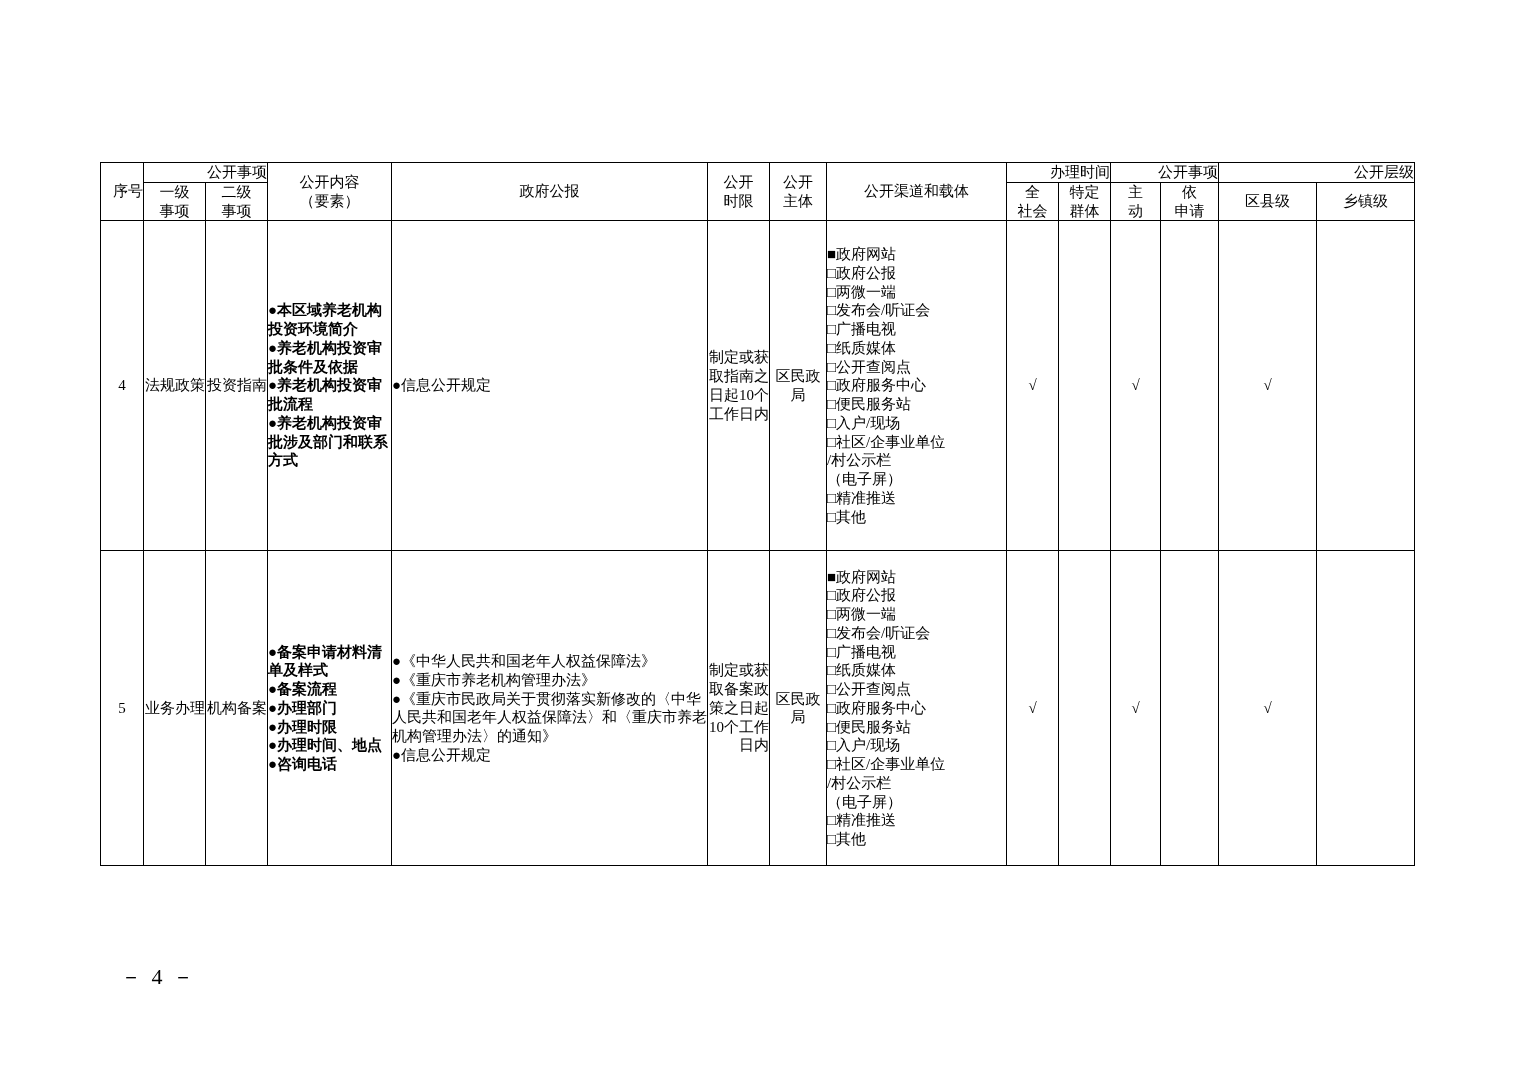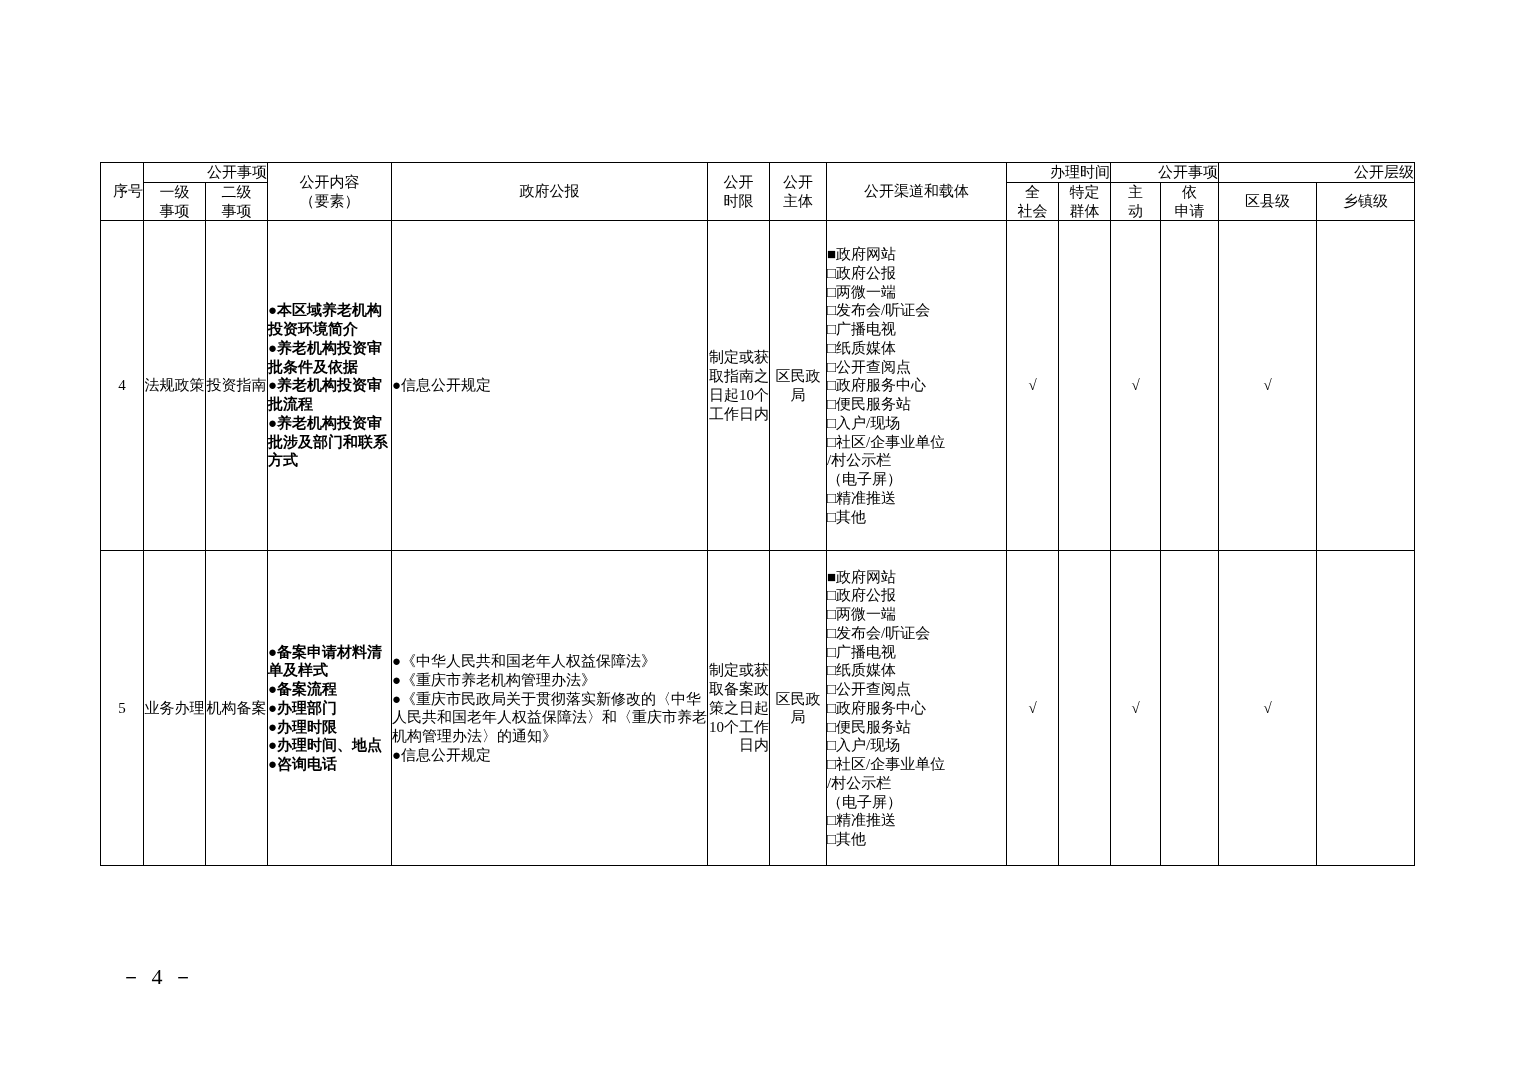--- a/index.html
+++ b/index.html
@@ -86,21 +86,21 @@
     text-align: center;
     vertical-align: middle;
     font-size: 17px;
   }
   .num-cell {
     text-align: center;
     vertical-align: middle;
     font-size: 15px;
   }
   .narrow-wrap {
-    text-align: center;
+    text-align: right;
     vertical-align: middle;
     font-size: 15px;
     line-height: 1.3;
     padding: 2px 6px;
   }
   .pagenum {
     position: absolute;
     left: 120px;
     top: 962px;
     font-size: 22px;

